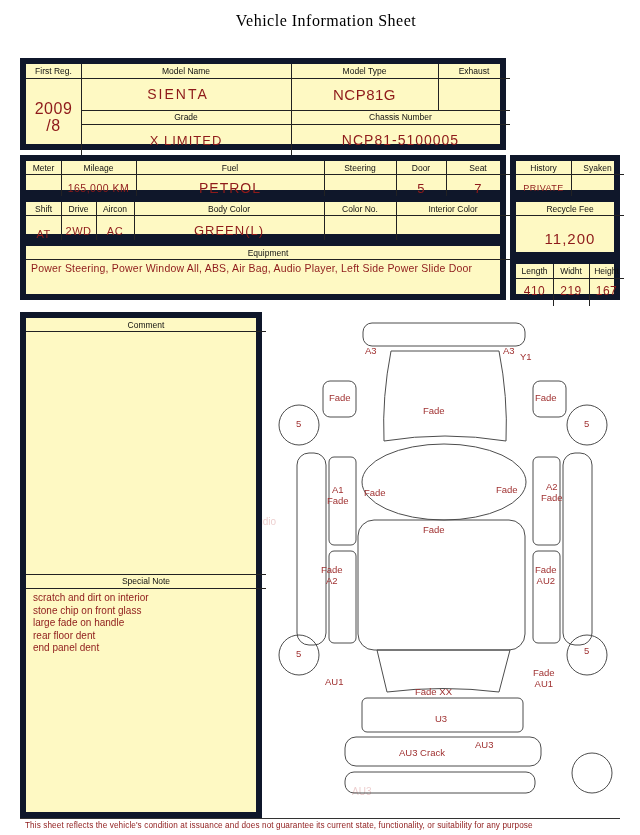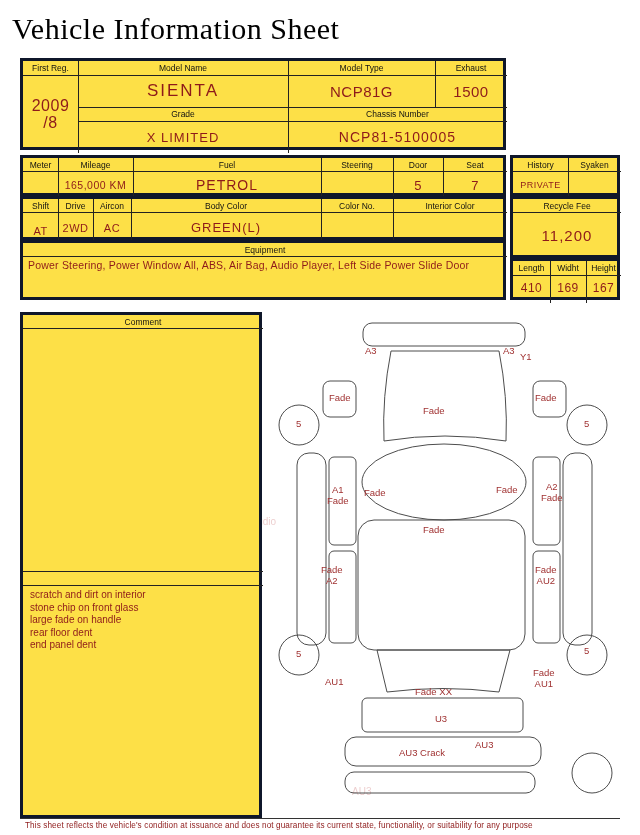--- a/index.html
+++ b/index.html
@@ -1,21 +1,21 @@
 <!DOCTYPE html>
 <html><head>
 <meta charset="utf-8">
 <style>
   * { margin:0; padding:0; box-sizing:border-box; }
   html,body { background:#ffffff; }
   body { font-family:"Liberation Sans", sans-serif; }
   .sheet { position:relative; width:640px; height:835px; background:#fff; overflow:hidden; }
-  .title { position:absolute; top:12px; left:0; width:100%; 
-           font-family:"Liberation Serif", serif; font-size:30px; color:#000; letter-spacing:.5px;padding-left:12px; }
-  .block { position:absolute; border:3px solid #0f172a; background:#fde047; }
+  .title { position:absolute; top:12px; left:0; width:100%; text-align:center;
+           font-family:"Liberation Serif", serif; font-size:16px; color:#000; letter-spacing:.5px;padding-left:12px; }
+  .block { position:absolute; border:6px solid #0f172a; background:#fef9c3; }
   .vline { position:absolute; width:1px; background:#222; }
   .hline { position:absolute; height:1px; background:#222; }
   .lbl { position:absolute; display:flex; align-items:center; justify-content:center;
          font-size:8.5px; color:#111; }
   .val { position:absolute; display:flex; align-items:center; justify-content:center;
          color:#8e1a1a; letter-spacing:.5px; }
   .pre { white-space:pre-line; text-align:center; line-height:17px; }
   .equip-text { position:absolute; color:#8e1a1a; font-size:10.5px; line-height:13px;
                 padding:3px 5px; letter-spacing:.2px; }
   .notes-list { position:absolute; }
@@ -58,25 +58,24 @@
     <div class="vline" style="left:55px;top:0;height:92px"></div>
     <div class="vline" style="left:265px;top:0;height:92px"></div>
     <div class="vline" style="left:412px;top:0;height:46px"></div>
     <div class="hline" style="left:0;top:14px;width:484px"></div>
     <div class="hline" style="left:55px;top:46px;width:429px"></div>
     <div class="hline" style="left:55px;top:60px;width:429px"></div>
     <div class="lbl" style="left:0;top:0;width:55px;height:14px">First Reg.</div>
     <div class="val pre" style="left:0;top:14px;width:55px;height:78px;font-size:16px">2009
 /8</div>
     <div class="lbl" style="left:55px;top:0;width:210px;height:14px">Model Name</div>
-    <div class="val" style="left:55px;top:14px;width:210px;height:32px;font-size:17px;letter-spacing:2px">SIENTA</div>
+    <div class="val" style="left:47px;top:14px;width:210px;height:32px;font-size:14px;letter-spacing:2px">SIENTA</div>
     <div class="lbl" style="left:265px;top:0;width:147px;height:14px">Model Type</div>
     <div class="val" style="left:265px;top:14px;width:147px;height:32px;font-size:15px">NCP81G</div>
     <div class="lbl" style="left:412px;top:0;width:72px;height:14px">Exhaust</div>
-    <div class="val" style="left:412px;top:14px;width:72px;height:32px;font-size:15px">1500</div>
     <div class="lbl" style="left:55px;top:46px;width:210px;height:14px">Grade</div>
     <div class="val" style="left:55px;top:60px;width:210px;height:32px;font-size:13px;letter-spacing:1px">X LIMITED</div>
     <div class="lbl" style="left:265px;top:46px;width:219px;height:14px">Chassis Number</div>
     <div class="val" style="left:265px;top:60px;width:219px;height:32px;font-size:14px;letter-spacing:1px">NCP81-5100005</div>
   </div>
 
 
   <div class="block" style="left:20px;top:155px;width:486px;height:41px">
     <div class="vline" style="left:35px;top:0;height:41px"></div>
     <div class="vline" style="left:110px;top:0;height:41px"></div>
@@ -140,29 +139,30 @@
     <div class="equip-text" style="left:0;top:13px;width:484px;height:45px">Power Steering, Power Window  All, ABS, Air Bag, Audio Player, Left Side Power Slide Door</div>
   </div>
 
   <div class="block" style="left:510px;top:258px;width:110px;height:42px">
     <div class="vline" style="left:37px;top:0;height:42px"></div>
     <div class="vline" style="left:73px;top:0;height:42px"></div>
     <div class="hline" style="left:0;top:14px;width:108px"></div>
     <div class="lbl" style="left:0;top:0;width:37px;height:14px">Length</div>
     <div class="val" style="left:0;top:14px;width:37px;height:26px;font-size:12px">410</div>
     <div class="lbl" style="left:37px;top:0;width:36px;height:14px">Widht</div>
-    <div class="val" style="left:37px;top:14px;width:36px;height:26px;font-size:12px">169</div>
+    <div class="val" style="left:37px;top:14px;width:36px;height:26px;font-size:12px">219</div>
     <div class="lbl" style="left:73px;top:0;width:35px;height:14px">Height</div>
     <div class="val" style="left:73px;top:14px;width:35px;height:26px;font-size:12px">167</div>
   </div>
 
   <div class="block" style="left:20px;top:312px;width:242px;height:506px">
     <div class="hline" style="left:0;top:13px;width:240px"></div>
     <div class="lbl" style="left:0;top:0;width:240px;height:13px">Comment</div>
     <div class="hline" style="left:0;top:256px;width:240px"></div>
+    <div class="lbl" style="left:0;top:256px;width:240px;height:14px">Special Note</div>
     <div class="hline" style="left:0;top:270px;width:240px"></div>
     <div class="notes-list" style="left:2px;top:274px;width:236px">
         <div class="note-line">scratch and dirt on interior</div>
         <div class="note-line">stone chip on front glass</div>
         <div class="note-line">large fade on handle</div>
         <div class="note-line">rear floor dent</div>
         <div class="note-line">end panel dent</div>
       </div>
   </div>
 

